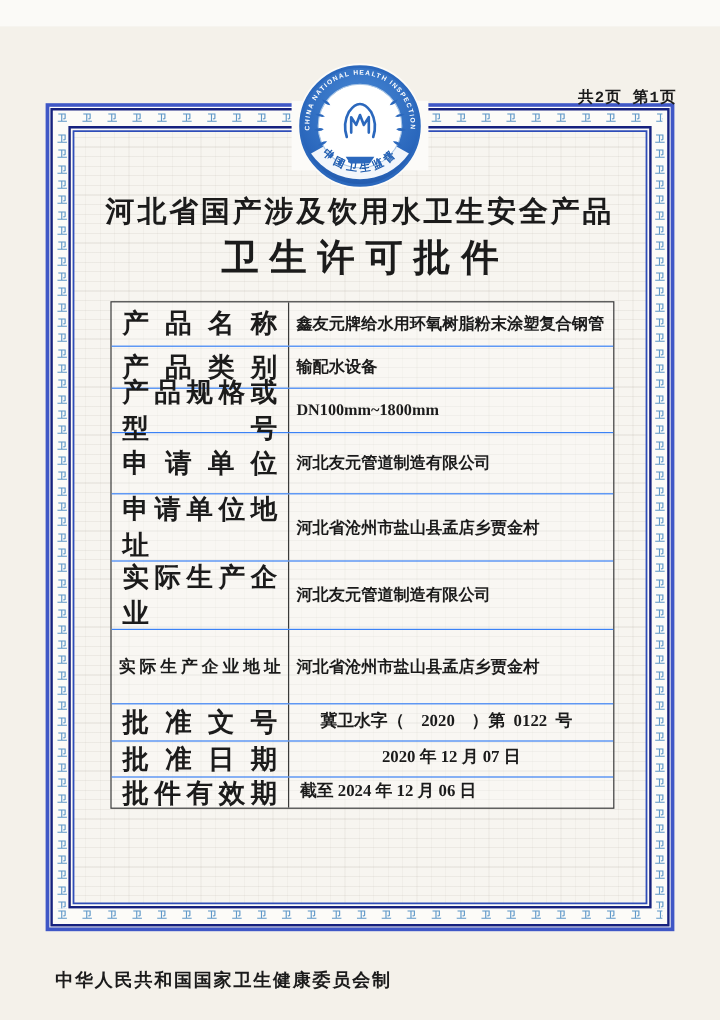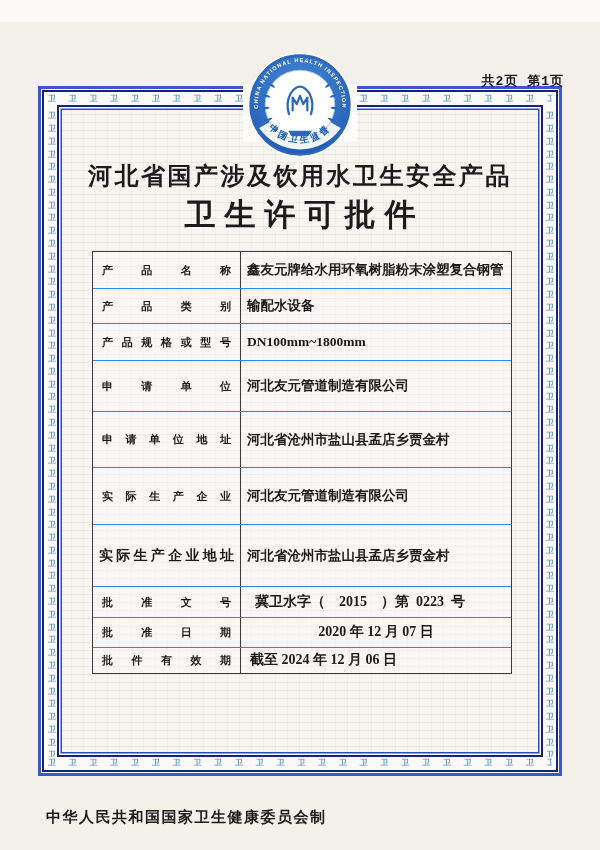--- a/index.html
+++ b/index.html
@@ -73,36 +73,36 @@
   .cert-table{
     position:absolute; left:92px; top:251px; width:420px; z-index:3;
     border:1px solid #3a3a3a;
     background:rgba(252,251,248,.35);
   }
   .row{ display:flex; border-top:1px solid #3b82f6; }
   .row:first-child{ border-top:none; }
   .cell-label{
     width:148px; flex:0 0 148px;
     border-right:1px solid #3a3a3a;
-    font-size:11px; font-weight:bold;
+    font-size:22px; font-weight:bold;
     padding:0 9px;
     display:flex; align-items:center;
   }
   .cell-label > span{
     display:block; width:100%;
     text-align:justify; text-align-last:justify;
   }
   .cell-value{
     flex:1; display:flex; align-items:center;
     font-size:13.5px; font-weight:bold;
     padding:0 6px; line-height:1.3;
   }
   .r1{height:36px;} .r2{height:35px;} .r3{height:37px;}
   .r4{height:51px;} .r5{height:56px;} .r6{height:57px;} .r7{height:62px;}
-  .r8{height:60px;} .r9{height:31px;} .r10{height:30px;} .r11{height:26px;}
+  .r8{height:60px;} .r9{height:31px;gap:12px;} .r10{height:30px;} .r11{height:26px;}
   .r7 .cell-label{ font-size:14px; padding:0 6px; }
   .r8 .cell-value{ display:block; padding:8px 10px 0 10px; font-size:13px; line-height:1.55; text-indent:2em; }
   .r9 .cell-value, .r10 .cell-value, .r11 .cell-value{ white-space:pre; font-size:14px; }
   .r9 .cell-value{ padding-left:14px; }
   .r10 .cell-value{ justify-content:center; }
   .r11 .cell-value{ padding-left:9px; }
 
   .footer{
     position:absolute; left:46px; top:808px; z-index:3;
     font-size:15px; font-weight:bold; letter-spacing:1.5px;
@@ -213,21 +213,21 @@
   <div class="row r7">
     <div class="cell-label">
         <span>实际生产企业地址</span>
       </div>
     <div class="cell-value">河北省沧州市盐山县孟店乡贾金村</div>
   </div>
   <div class="row r9">
     <div class="cell-label">
         <span>批准文号</span>
       </div>
-    <div class="cell-value">冀卫水字（    2015    ）第  0223  号</div>
+    <div class="cell-value">冀卫水字（    2020    ）第  0122  号</div>
   </div>
   <div class="row r10">
     <div class="cell-label">
         <span>批准日期</span>
       </div>
     <div class="cell-value">2020 年 12 月 07 日</div>
   </div>
   <div class="row r11">
     <div class="cell-label">
         <span>批件有效期</span>

